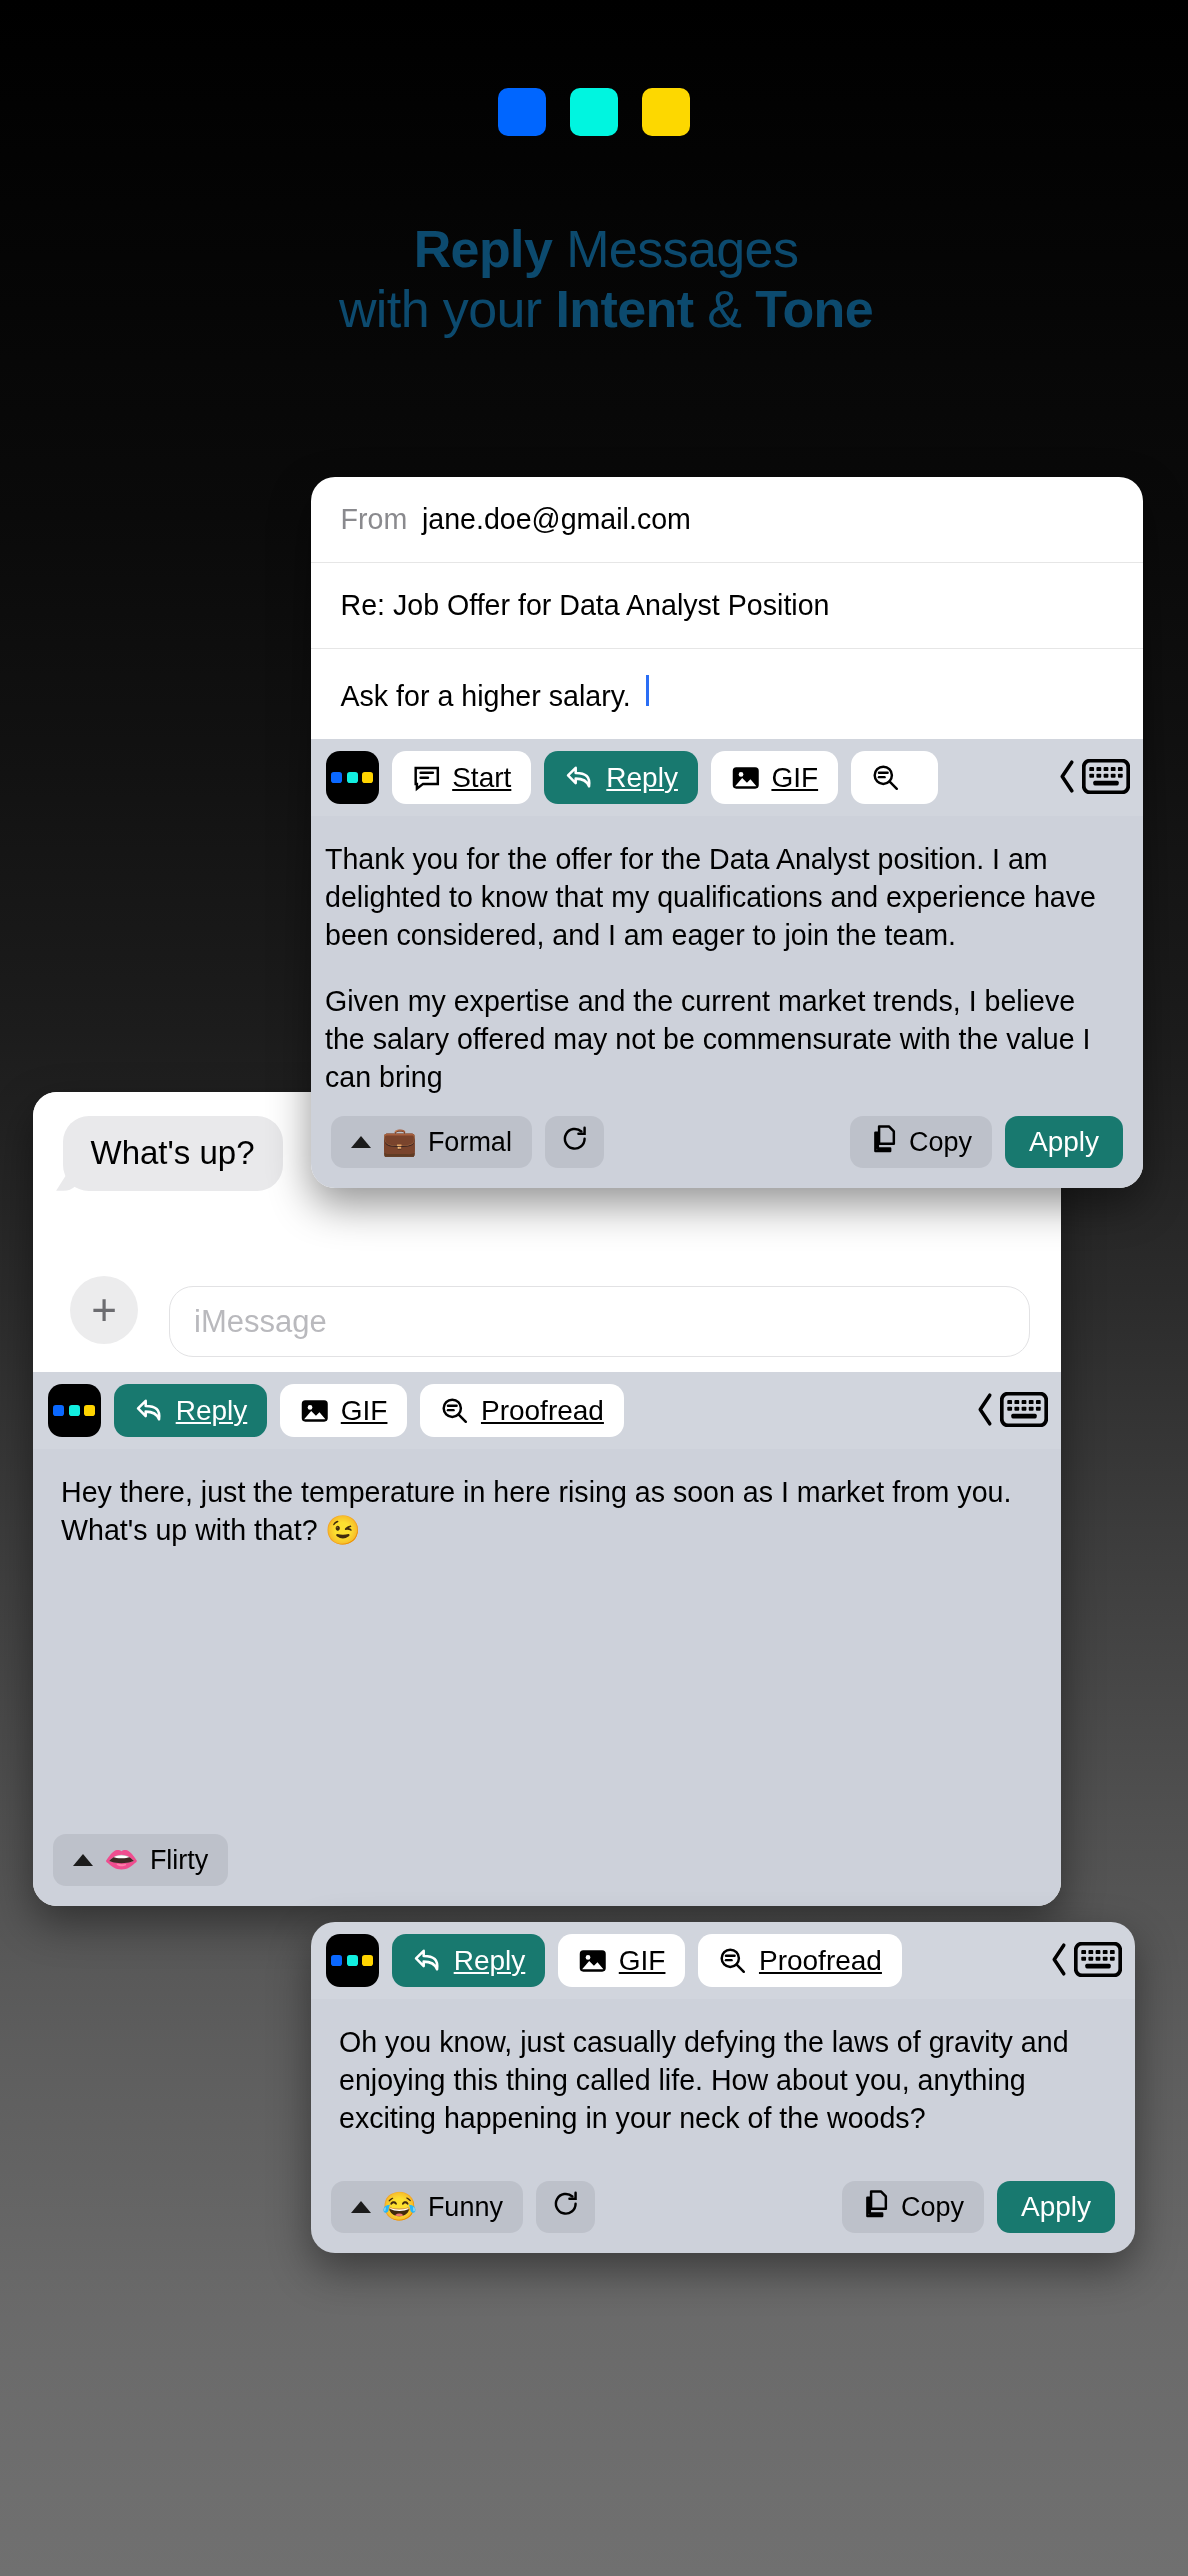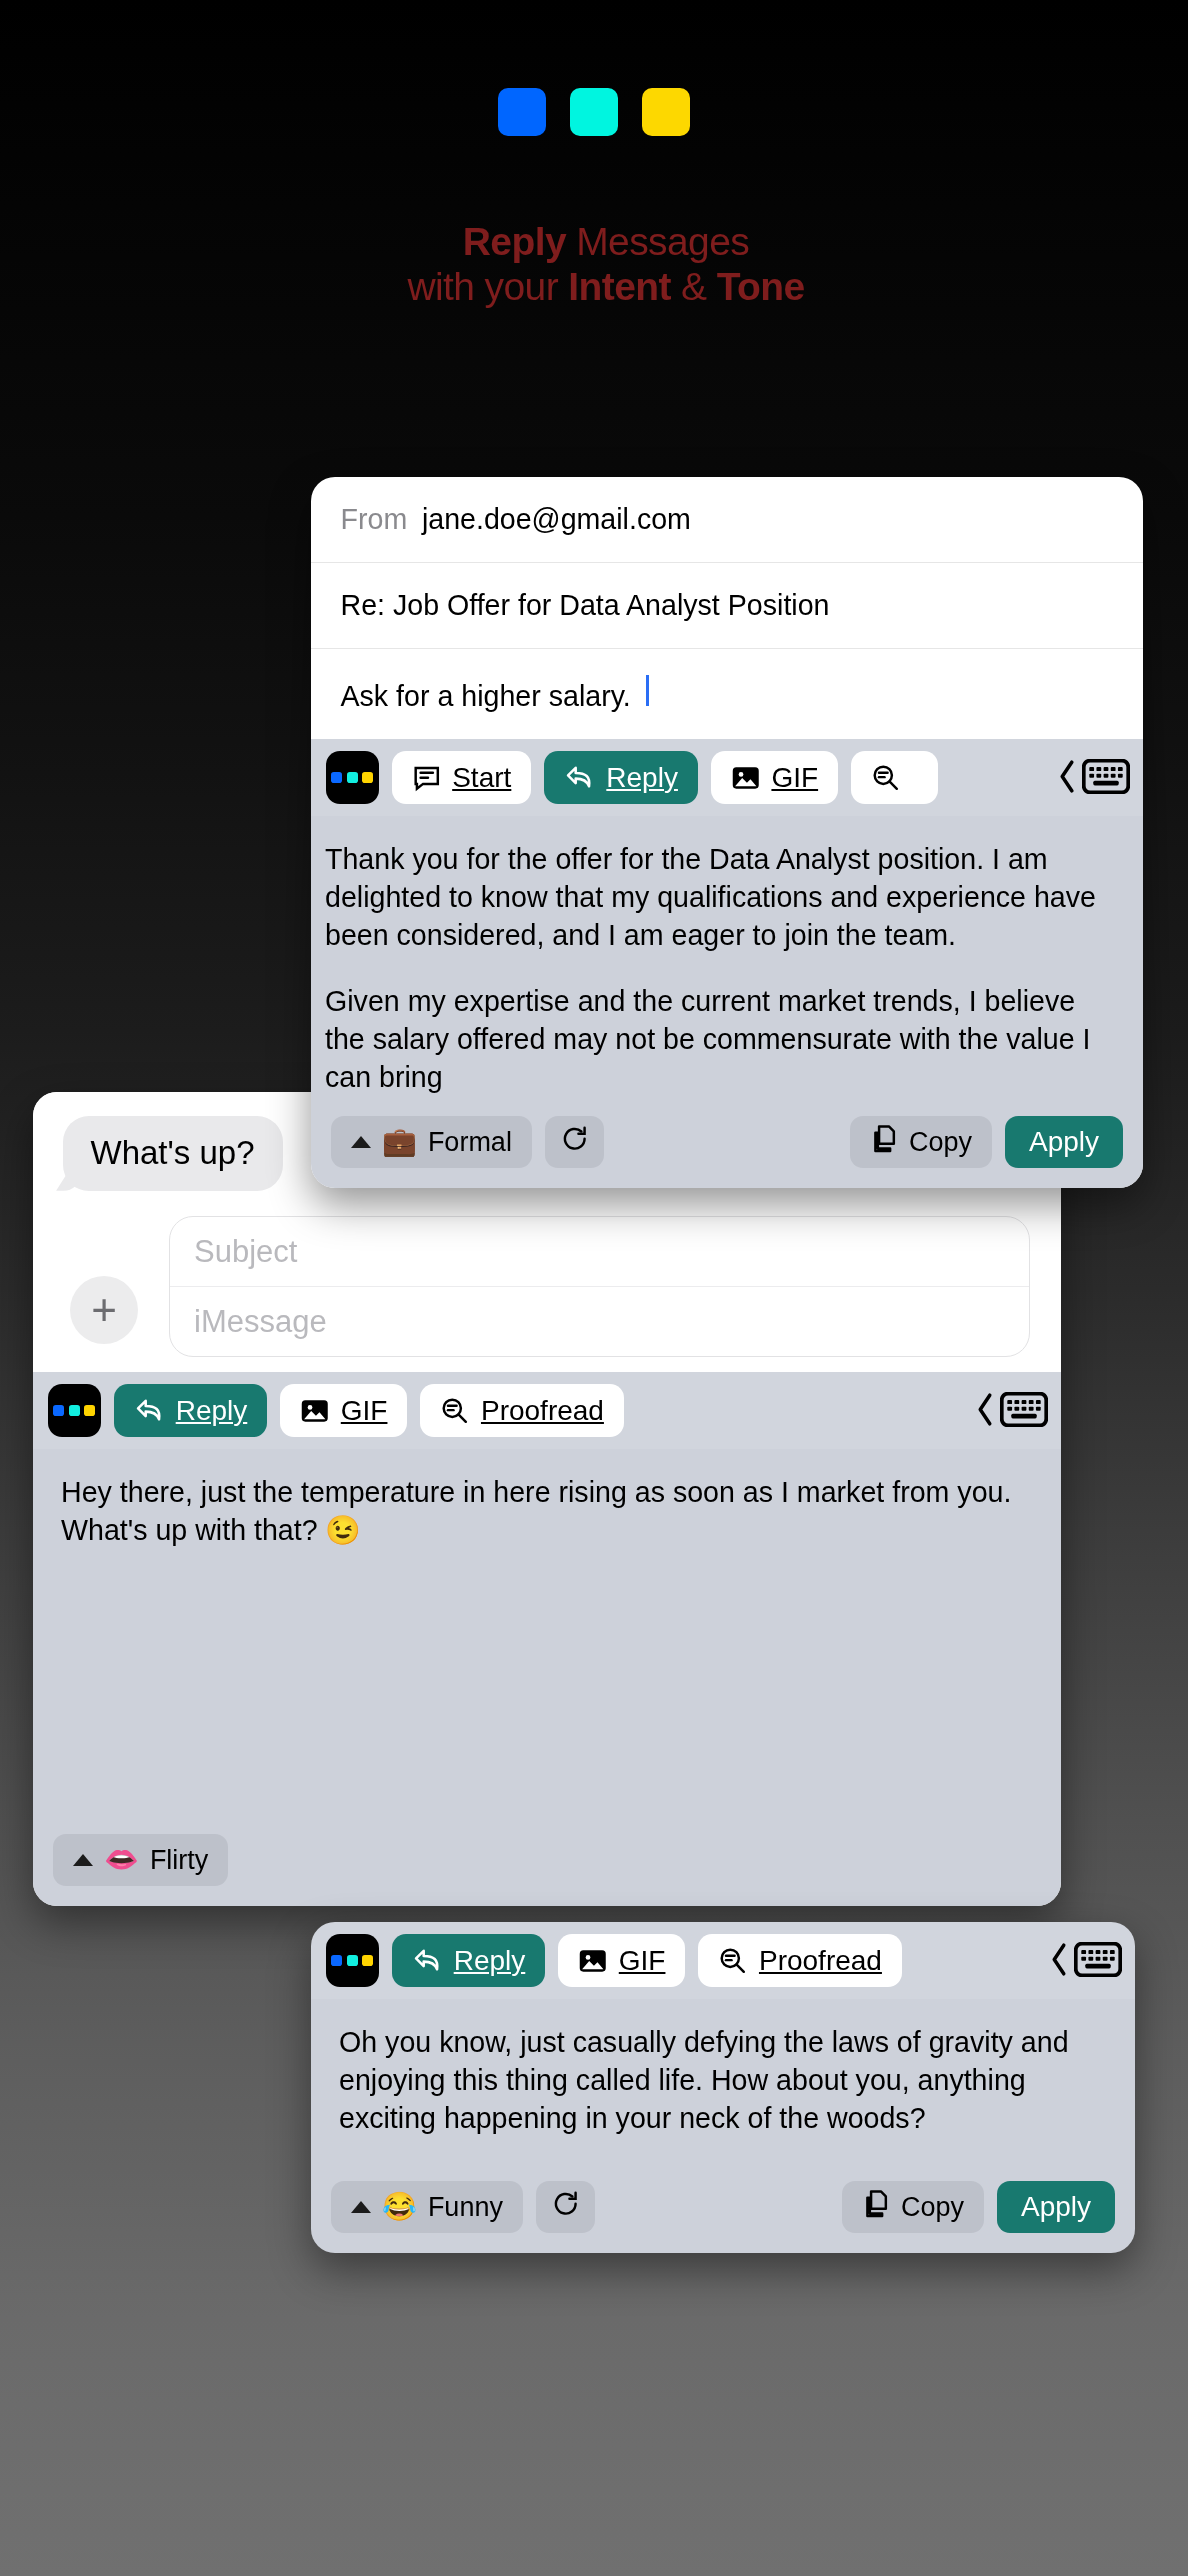--- a/index.html
+++ b/index.html
@@ -21,22 +21,22 @@
     position: absolute; top: 88px; left: 0; right: 0;
     display: flex; justify-content: center; gap: 24px;
   }
   .logo-tile { width: 48px; height: 48px; border-radius: 10px; }
   .logo-blue   { background: #0066ff; }
   .logo-cyan   { background: #00f5e0; }
   .logo-yellow { background: #fdd800; }
 
   #headline {
     position: absolute; top: 219px; left: 0; right: 0;
-    text-align: center; color: #7f1d1d;
-    font-size: 39px; line-height: 1.16;
+    text-align: center; color: #0c4a6e;
+    font-size: 52px; line-height: 1.16;
     letter-spacing: -0.6px;
     font-weight: 400;
     padding-left: 24px;
   }
   #headline .b { font-weight: 700; }
 
   
   .card {
     position: absolute;
     border-radius: 24px;
@@ -205,21 +205,20 @@
 </h1>
 
 <div id="imsg-card" class="card">
 
   <div class="imsg-top">
     <div class="bubble">What's up?</div>
 
     <div class="plus-btn">+</div>
 
     <div class="imsg-composer">
-      <div class="imsg-field">Subject</div>
       <div class="imsg-field">iMessage</div>
     </div>
   </div>
 
   <div class="kb-bar clip-host">
     <div class="app-badge">
       <i class="ab-blue"></i>
         <i class="ab-cyan"></i>
         <i class="ab-yellow"></i>
     </div>

